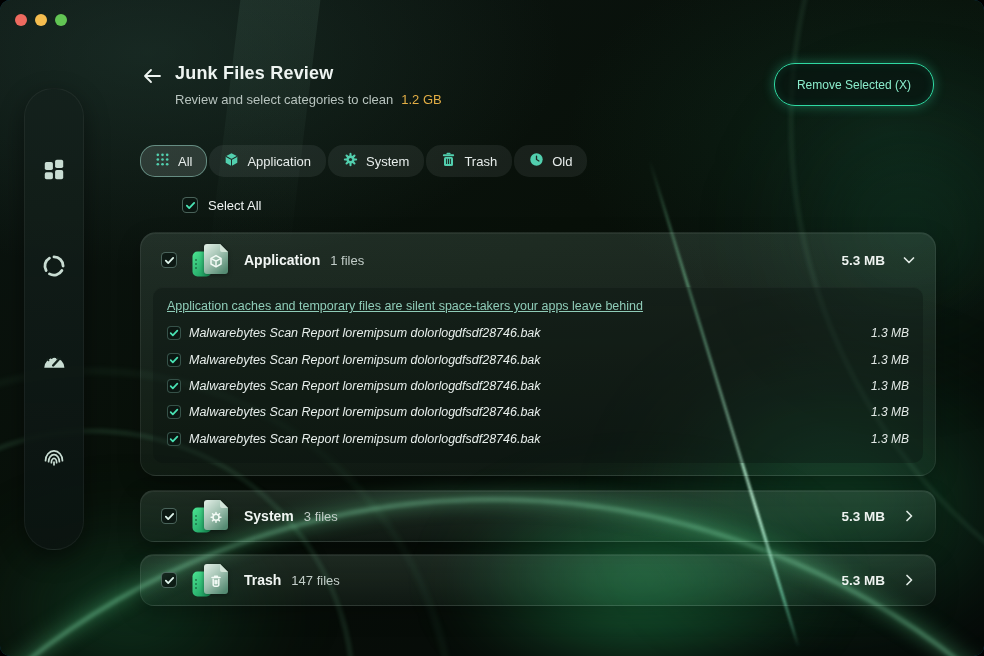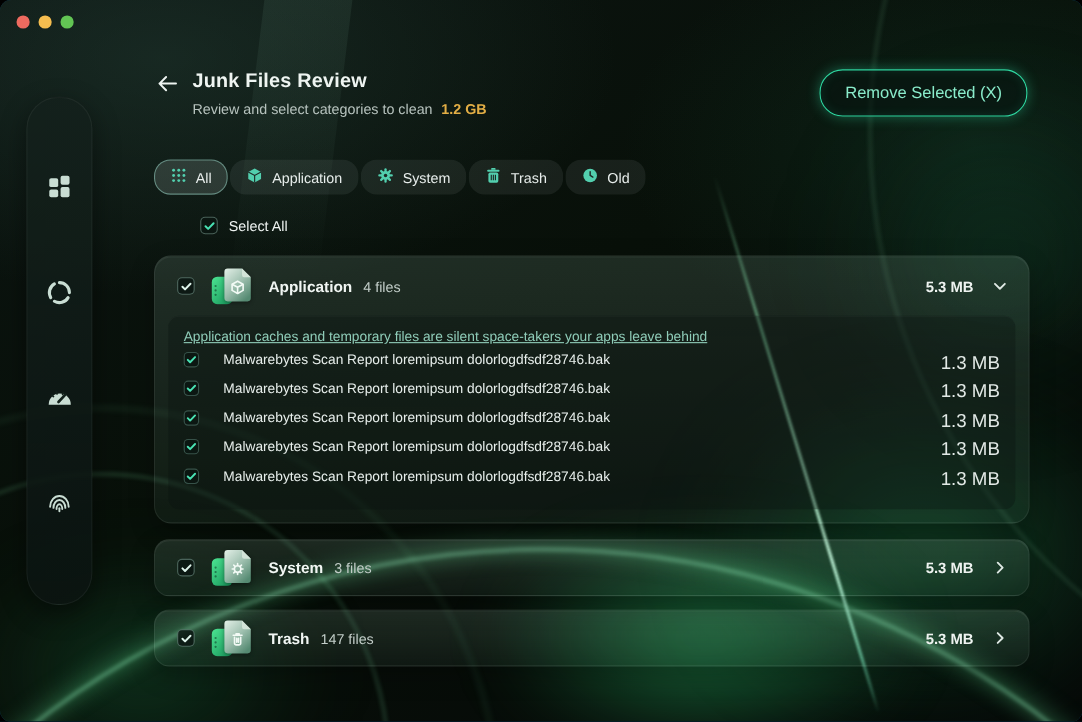--- a/index.html
+++ b/index.html
@@ -34,23 +34,23 @@
   
   .sidebar{position:absolute;left:24px;top:88px;width:58px;height:460px;border-radius:29px;
     background:linear-gradient(180deg,rgba(20,33,28,0.92),rgba(11,20,17,0.88));
     border:1px solid rgba(255,255,255,0.05);box-shadow:0 8px 24px rgba(0,0,0,0.45);}
   .side-item{position:absolute;left:50%;transform:translateX(-50%);width:34px;height:34px;display:flex;align-items:center;justify-content:center;cursor:pointer;border-radius:10px;}
   .side-item svg{width:26px;height:26px;}
   
   .back-btn{position:absolute;left:140px;top:64px;width:24px;height:24px;display:flex;align-items:center;justify-content:center;cursor:pointer;}
   .page-title{position:absolute;left:175px;top:63px;font-size:18px;font-weight:700;color:#eef4f1;letter-spacing:0.2px;}
   .page-sub{position:absolute;left:175px;top:92px;font-size:13px;color:#b7c3be;display:flex;gap:8px;align-items:flex-end;}
-  .page-sub .gold{color:#e3ae45;font-weight:700;}
+  .page-sub .gold{color:#e3ae45;font-weight:400;}
   .remove-btn{position:absolute;right:50px;top:63px;height:41px;padding:0 22px;border-radius:21px;display:flex;align-items:center;
-    background:rgba(8,20,16,0.55);border:1.5px solid #2fd9a2;color:#8aeccb;font-size:15px;cursor:pointer;
+    background:rgba(8,20,16,0.55);border:1.5px solid #2fd9a2;color:#8aeccb;font-size:12px;cursor:pointer;
     box-shadow:0 0 12px rgba(47,217,162,0.40), inset 0 0 10px rgba(47,217,162,0.12);}
   
   .chips{position:absolute;left:140px;top:145px;display:flex;gap:2px;}
   .chip{height:30px;padding:0 14px;border-radius:15px;display:flex;align-items:center;gap:8px;
     background:rgba(214,235,227,0.08);border:1px solid transparent;color:#e7edeb;font-size:13px;cursor:pointer;}
   .chip.selected{background:rgba(214,235,227,0.15);border-color:rgba(150,210,195,0.55);}
   .chip svg{width:15px;height:15px;}
   
   .select-all{position:absolute;left:140px;top:197px;display:flex;align-items:center;gap:10px;padding-left:42px;}
   .cb{width:16px;height:16px;border-radius:4.5px;background:rgba(10,22,18,0.85);border:1.5px solid rgba(150,190,178,0.45);
@@ -67,25 +67,25 @@
   .doc-front{position:absolute;right:0;top:0;width:26px;height:32px;filter:drop-shadow(0 1px 2px rgba(0,0,0,0.4));}
   .cat-name{font-size:14px;font-weight:700;color:#f1f6f3;}
   .cat-count{font-size:13px;color:#c2cdc8;margin-left:-5px;}
   .spacer{flex:1;}
   .cat-size{font-size:13.5px;font-weight:700;color:#eef3f0;}
   .chev{width:17px;height:17px;display:flex;align-items:center;justify-content:center;}
   
   .inner-panel{position:absolute;left:12px;right:12px;top:54px;bottom:12px;border-radius:10px;
     background:rgba(8,18,14,0.34);box-shadow:inset 0 1px 0 rgba(255,255,255,0.03);}
   .cat-desc{padding:12px 14px 7px 14px;font-size:12.5px;color:#8fccb8;text-decoration:underline;}
-  .file-row{height:26.4px;display:flex;align-items:flex-start;gap:22px;padding:0 14px;cursor:pointer;}
+  .file-row{height:26.4px;display:flex;align-items:center;gap:8px;padding:0 14px;cursor:pointer;font-style:italic;}
   .file-row .cb{width:14px;height:14px;border-radius:4px;border-color:rgba(120,170,155,0.40);}
   .file-row .cb svg{width:10px;height:10px;}
   .file-name{font-size:12.5px;color:#e7eeeb;white-space:nowrap;overflow:hidden;text-overflow:ellipsis;}
-  .file-size{margin-left:auto;font-size:17px;color:#e2e9e6;}
+  .file-size{margin-left:auto;font-size:12px;color:#e2e9e6;}
   .card.collapsed .card-head{height:50px;}
 </style>
 </head>
 <body>
 
 <div class="stage">
 
   <div class="bg-base"></div>
   <div class="glow glow-d"></div>
   <div class="glow glow-b"></div>
@@ -264,21 +264,21 @@
         <svg class="doc-front" viewBox="0 0 26 32">
           <path d="M4 1h13l8 8v19a3 3 0 0 1-3 3H4a3 3 0 0 1-3-3V4a3 3 0 0 1 3-3z" fill="url(#gDoc)"></path>
           <path d="M17 1l8 8h-6a2 2 0 0 1-2-2z" fill="#d3e4d8"></path>
           <g fill="none" stroke="#f2faf5" stroke-width="1.5" stroke-linejoin="round">
             <path d="M13 12.6l5 2.8v5.6L13 23.8l-5-2.8v-5.6z"></path>
             <path d="M8 15.4l5 2.8 5-2.8M13 18.2v5.6"></path>
           </g>
         </svg>
       </span>
       <span class="cat-name">Application</span>
-      <span class="cat-count">4 files</span>
+      <span class="cat-count">1 files</span>
       <span class="spacer"></span>
       <span class="cat-size">5.3 MB</span>
       <span class="chev">
         <svg viewBox="0 0 16 16" width="16" height="16" fill="none" stroke="#dfe9e4" stroke-width="1.7" stroke-linecap="round" stroke-linejoin="round">
             <path d="M3.5 6l4.5 4.5L12.5 6"></path>
           </svg>
       </span>
     </div>
     <div class="inner-panel">
       <div class="cat-desc">Application caches and temporary files are silent space-takers your apps leave behind</div>

